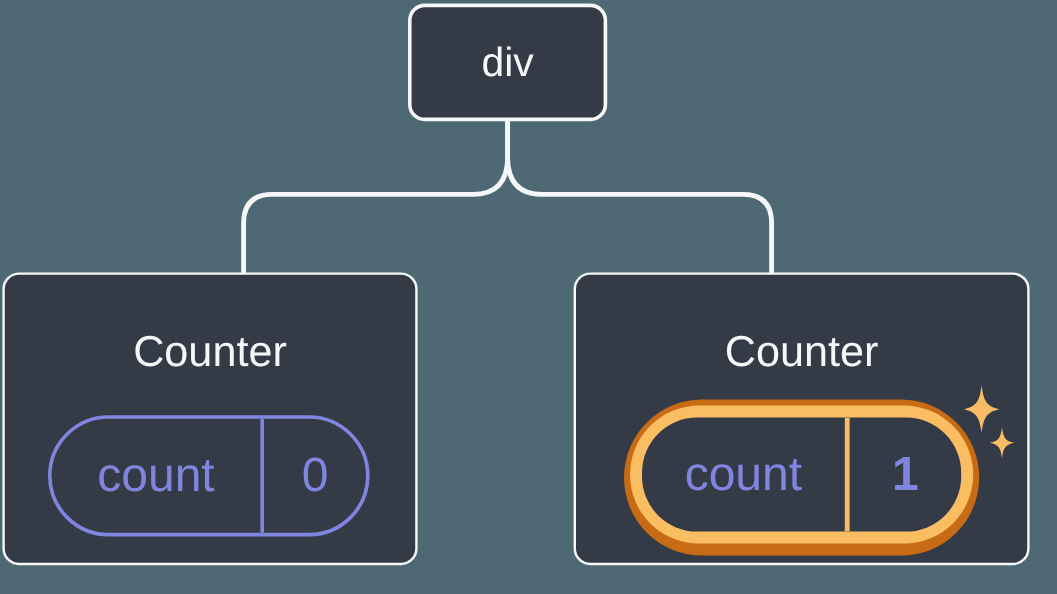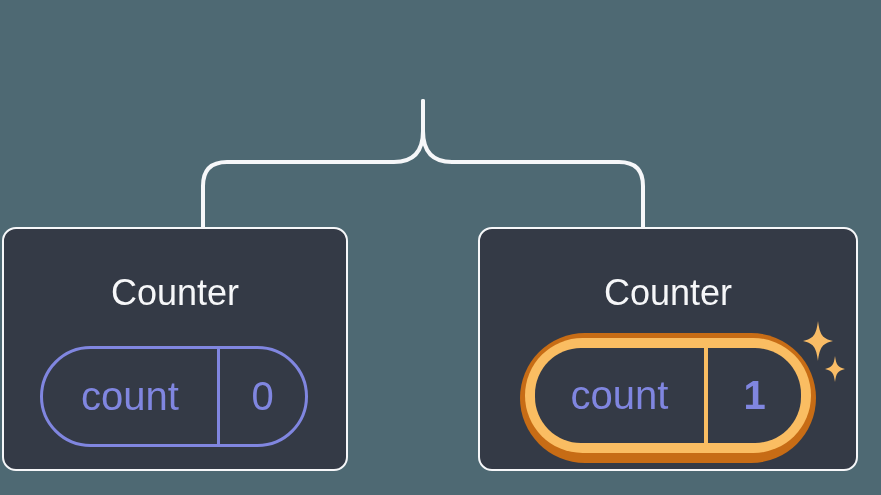--- a/index.html
+++ b/index.html
@@ -63,20 +63,23 @@
     flex:1; display:flex; align-items:center; justify-content:center;
     font-weight:bold;
   }
   .sparkles { position:absolute; left:316px; top:86px; width:56px; height:72px; }
 </style>
 </head>
 <body>
 
 <div class="canvas">
 
+  <div class="node-root">
+    <span>div</span>
+  </div>
 
   <svg class="connector" viewBox="0 0 881 495" fill="none">
     <path d="M423,101 V131 Q423,162 394,162 H227 Q203,162 203,186 V227" stroke="#F6F7F9" stroke-width="4" stroke-linecap="round"></path>
     <path d="M423,101 V131 Q423,162 452,162 H619 Q643,162 643,186 V227" stroke="#F6F7F9" stroke-width="4" stroke-linecap="round"></path>
   </svg>
 
   <div class="card card-left">
     <div class="card-title">Counter</div>
     <div class="pill">
       <div class="pill-key">

